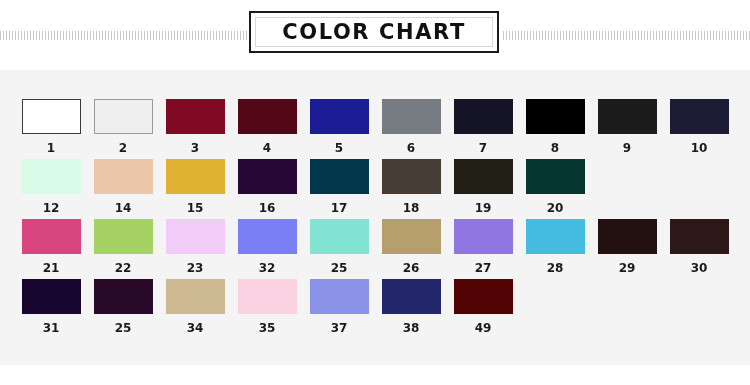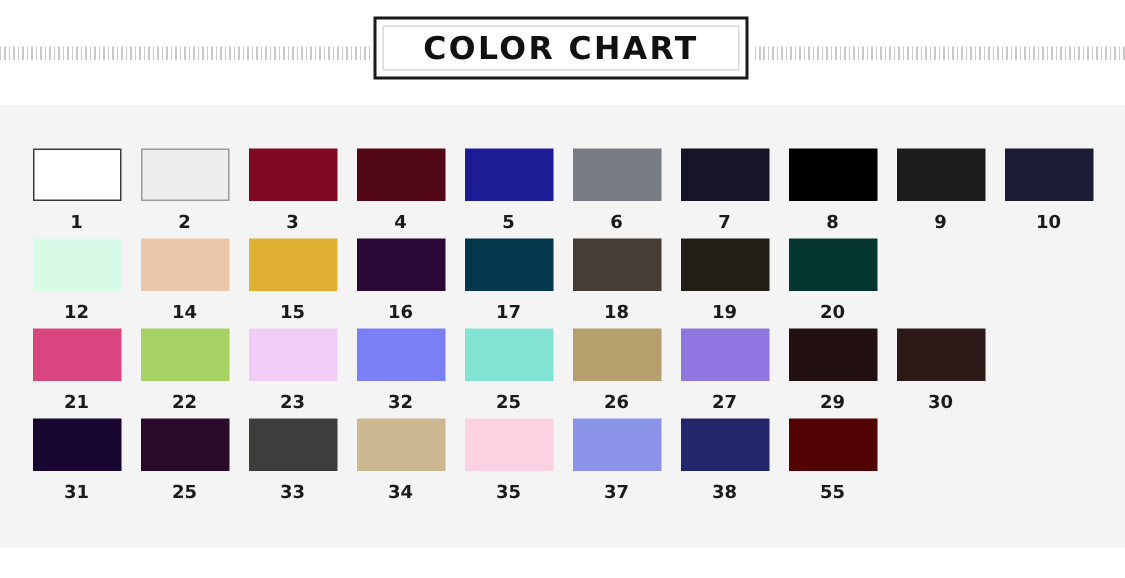--- a/index.html
+++ b/index.html
@@ -218,60 +218,60 @@
         </div>
         <div class="cell">
           <div class="swatch" title="#b5a06d" style="background: rgb(181, 160, 109);"></div>
           <div class="swatch-label">26</div>
         </div>
         <div class="cell">
           <div class="swatch" title="#9076e0" style="background: rgb(144, 118, 224);"></div>
           <div class="swatch-label">27</div>
         </div>
         <div class="cell">
+          <div class="swatch" title="#44bcdf" style="background: rgb(68, 188, 223);"></div>
+          <div class="swatch-label">28</div>
+        </div>
+        <div class="cell">
           <div class="swatch" title="#221110" style="background: rgb(34, 17, 16);"></div>
           <div class="swatch-label">29</div>
         </div>
         <div class="cell">
           <div class="swatch" title="#2b1817" style="background: rgb(43, 24, 23);"></div>
           <div class="swatch-label">30</div>
         </div>
       </div>
       <div class="row">
         <div class="cell">
           <div class="swatch" title="#180530" style="background: rgb(24, 5, 48);"></div>
           <div class="swatch-label">31</div>
         </div>
         <div class="cell">
           <div class="swatch" title="#290a29" style="background: rgb(41, 10, 41);"></div>
           <div class="swatch-label">25</div>
         </div>
         <div class="cell">
-          <div class="swatch" title="#3d3d3b" style="background: rgb(61, 61, 59);"></div>
-          <div class="swatch-label">33</div>
-        </div>
-        <div class="cell">
           <div class="swatch" title="#cdb991" style="background: rgb(205, 185, 145);"></div>
           <div class="swatch-label">34</div>
         </div>
         <div class="cell">
           <div class="swatch" title="#fbd2e2" style="background: rgb(251, 210, 226);"></div>
           <div class="swatch-label">35</div>
         </div>
         <div class="cell">
           <div class="swatch" title="#8a93e8" style="background: rgb(138, 147, 232);"></div>
           <div class="swatch-label">37</div>
         </div>
         <div class="cell">
           <div class="swatch" title="#23266b" style="background: rgb(35, 38, 107);"></div>
           <div class="swatch-label">38</div>
         </div>
         <div class="cell">
           <div class="swatch" title="#520303" style="background: rgb(82, 3, 3);"></div>
-          <div class="swatch-label">55</div>
+          <div class="swatch-label">49</div>
         </div>
         <div class="cell">
           <div class="swatch empty" title="transparent" style="background: transparent;"></div>
           <div class="swatch-label"></div>
         </div>
       </div>
     </div>
 
   <div class="footer-strip"></div>
 

